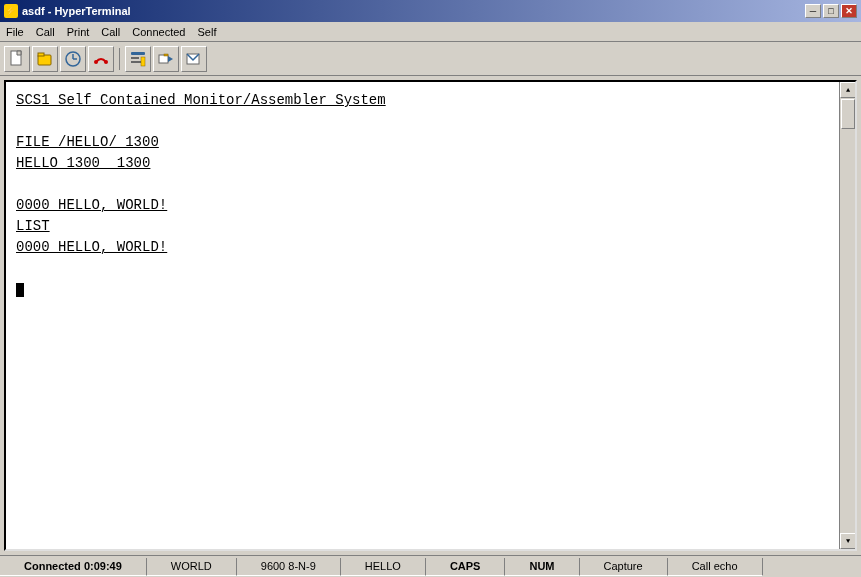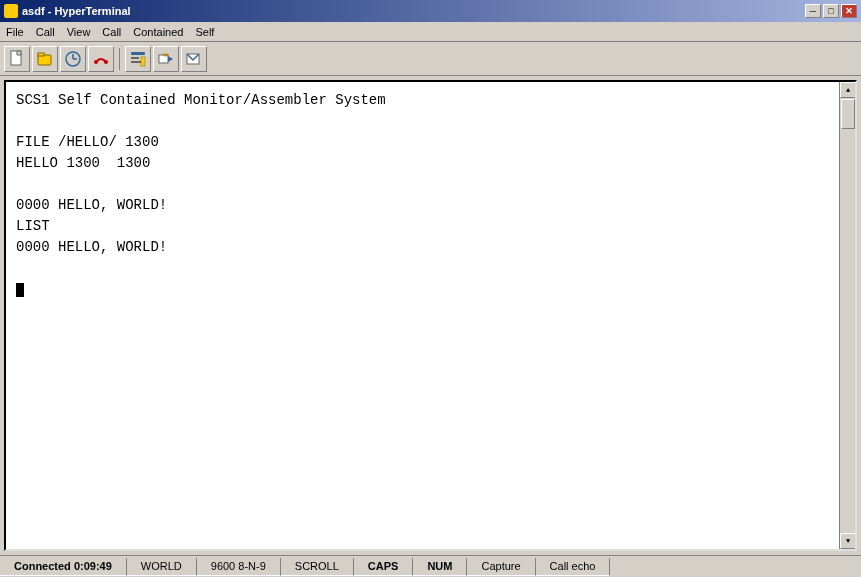--- a/index.html
+++ b/index.html
@@ -136,20 +136,21 @@
     }
     .terminal-text {
       flex: 1;
       padding: 8px 10px;
       font-family: 'Courier New', Courier, monospace;
       font-size: 14px;
       color: #000;
       white-space: pre;
       overflow: hidden;
       line-height: 1.5;
+      text-decoration: underline;
     }
     .scrollbar {
       width: 16px;
       background: #d4d0c8;
       border-left: 1px solid #808080;
       display: flex;
       flex-direction: column;
     }
     .scrollbar-btn {
       width: 16px;
@@ -182,21 +183,21 @@
     .status-bar {
       height: 22px;
       background: #d4d0c8;
       border-top: 1px solid #808080;
       display: flex;
       align-items: center;
       font-family: Arial, sans-serif;
       font-size: 11px;
     }
     .status-item {
-      padding: 0 14px;
+      padding: 0 24px;
       height: 18px;
       display: flex;
       align-items: center;
       border-right: 1px solid #808080;
       border-bottom: 1px solid #fff;
     }
     .status-item:first-child {
       min-width: 110px;
     }
     .status-item.active {
@@ -231,23 +232,23 @@
   <div class="title-bar-buttons">
     <button class="title-btn">─</button>
     <button class="title-btn">□</button>
     <button class="title-btn close-btn">✕</button>
   </div>
 </div>
 
 <div class="menu-bar">
   <div class="menu-item">File</div>
   <div class="menu-item">Call</div>
-  <div class="menu-item">View</div>
+  <div class="menu-item">Print</div>
   <div class="menu-item">Call</div>
-  <div class="menu-item">Contained</div>
+  <div class="menu-item">Connected</div>
   <div class="menu-item">Self</div>
 </div>
 
 <div class="toolbar">
   <button class="toolbar-btn" title="New">
     <svg width="18" height="18" viewBox="0 0 18 18">
         <rect x="3" y="1" width="10" height="14" fill="white" stroke="#666" stroke-width="1"></rect>
         <polyline points="9,1 13,1 13,5 9,5 9,1" fill="#d4d0c8" stroke="#666" stroke-width="1"></polyline>
       </svg>
   </button>
@@ -314,18 +315,18 @@
       </div>
       <div class="scrollbar-btn">▼</div>
     </div>
   </div>
 </div>
 
 <div class="status-bar">
   <div class="status-item active">Connected 0:09:49</div>
   <div class="status-item">WORLD</div>
   <div class="status-item">9600 8-N-9</div>
-  <div class="status-item">SCROLL</div>
+  <div class="status-item">HELLO</div>
   <div class="status-item active">CAPS</div>
   <div class="status-item active">NUM</div>
   <div class="status-item">Capture</div>
   <div class="status-item">Call echo</div>
 </div>
 
 </body></html>

